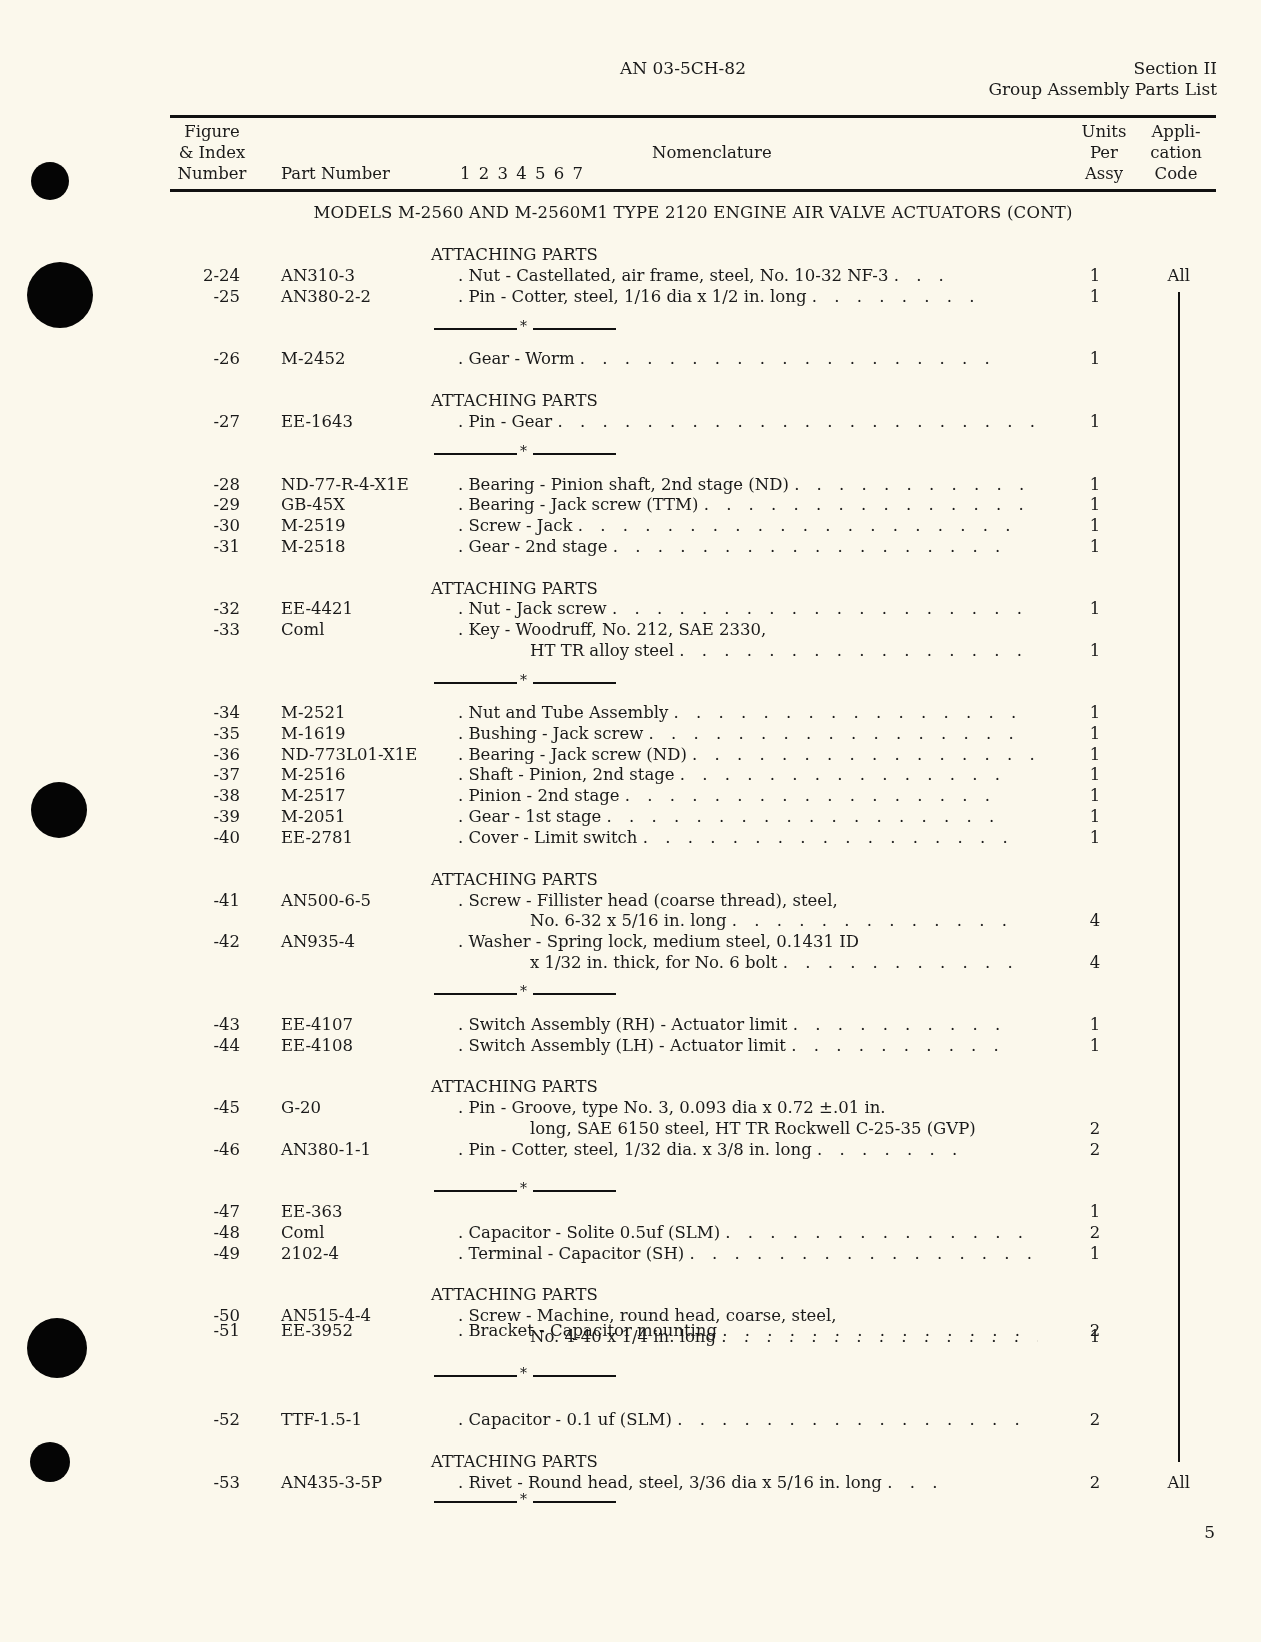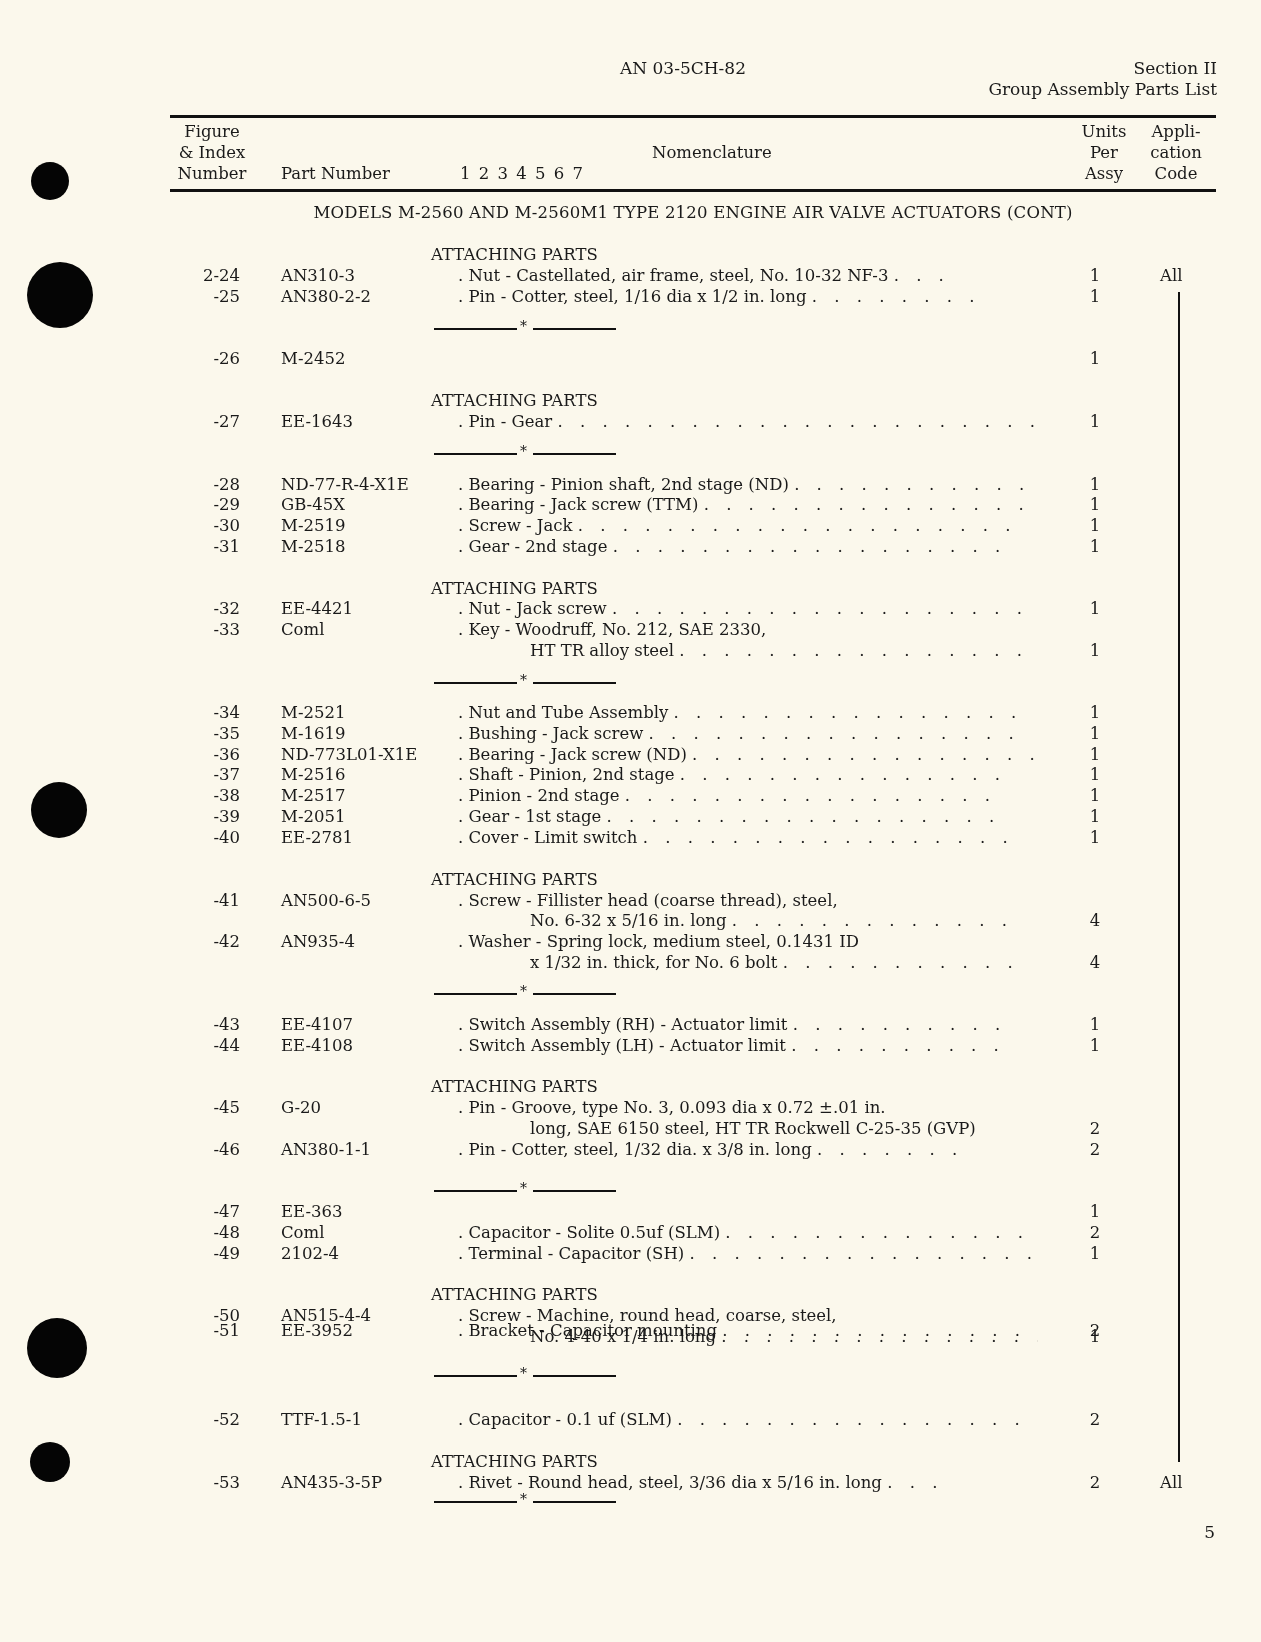--- a/index.html
+++ b/index.html
@@ -16,21 +16,21 @@
   .rule { position:absolute; left:170px; width:1046px; height:3px; background:#111; }
   .colhead { position:absolute; top:121px; font-size:16.5px; line-height:21px; }
   .title { position:absolute; left:170px; width:1046px; top:203px; text-align:center; font-size:16.5px; letter-spacing:0.2px; }
   .row { position:absolute; left:0; width:1261px; height:21px; font-size:16.5px; line-height:21px; white-space:nowrap; }
   .c-idx { position:absolute; left:170px; width:70px; text-align:right; }
   .c-pn { position:absolute; left:281px; }
   .c-nom { position:absolute; left:458px; width:580px; overflow:hidden; }
   .c-nom.cont { left:530px; width:508px; }
   .c-nom .dots { letter-spacing:6px; }
   .c-units { position:absolute; left:1085px; width:20px; text-align:center; }
-  .c-app { position:absolute; left:1160px; width:30px; text-align:left; }
+  .c-app { position:absolute; left:1160px; width:30px; text-align:right; }
   .attach { position:absolute; left:431px; font-size:16.5px; line-height:21px; }
   .sep { position:absolute; left:434px; width:190px; height:14px; }
   .sep .l1 { position:absolute; left:0; top:6px; width:83px; height:1.5px; background:#111; }
   .sep .st { position:absolute; left:86px; top:-4px; font-size:14px; }
   .sep .l2 { position:absolute; left:99px; top:6px; width:83px; height:1.5px; background:#111; }
   .vline { position:absolute; left:1178px; top:292px; width:1.5px; height:1170px; background:#111; }
   .pageno { position:absolute; right:46px; top:1522px; font-size:17px; }
 </style>
 </head>
 <body>
@@ -129,20 +129,21 @@
   <div class="row" style="top:286px;">
       <span class="c-idx">-25</span>
       <span class="c-pn">AN380-2-2</span>
       <span class="c-nom"><span>. Pin - Cotter, steel, 1/16 dia  x 1/2 in. long</span> <span class="dots">. . . . . . . .</span></span>
       <span class="c-units">1</span>
       <span class="c-app"></span>
     </div>
   <div class="row" style="top:348px;padding-left:19px;">
       <span class="c-idx">-26</span>
       <span class="c-pn">M-2452</span>
+      <span class="c-nom"><span>. Gear - Worm</span> <span class="dots">. . . . . . . . . . . . . . . . . . .</span></span>
       <span class="c-units">1</span>
       <span class="c-app"></span>
     </div>
   <div class="row" style="top:411px;">
       <span class="c-idx">-27</span>
       <span class="c-pn">EE-1643</span>
       <span class="c-nom"><span>. Pin - Gear</span> <span class="dots">. . . . . . . . . . . . . . . . . . . . . .</span></span>
       <span class="c-units">1</span>
       <span class="c-app"></span>
     </div>

